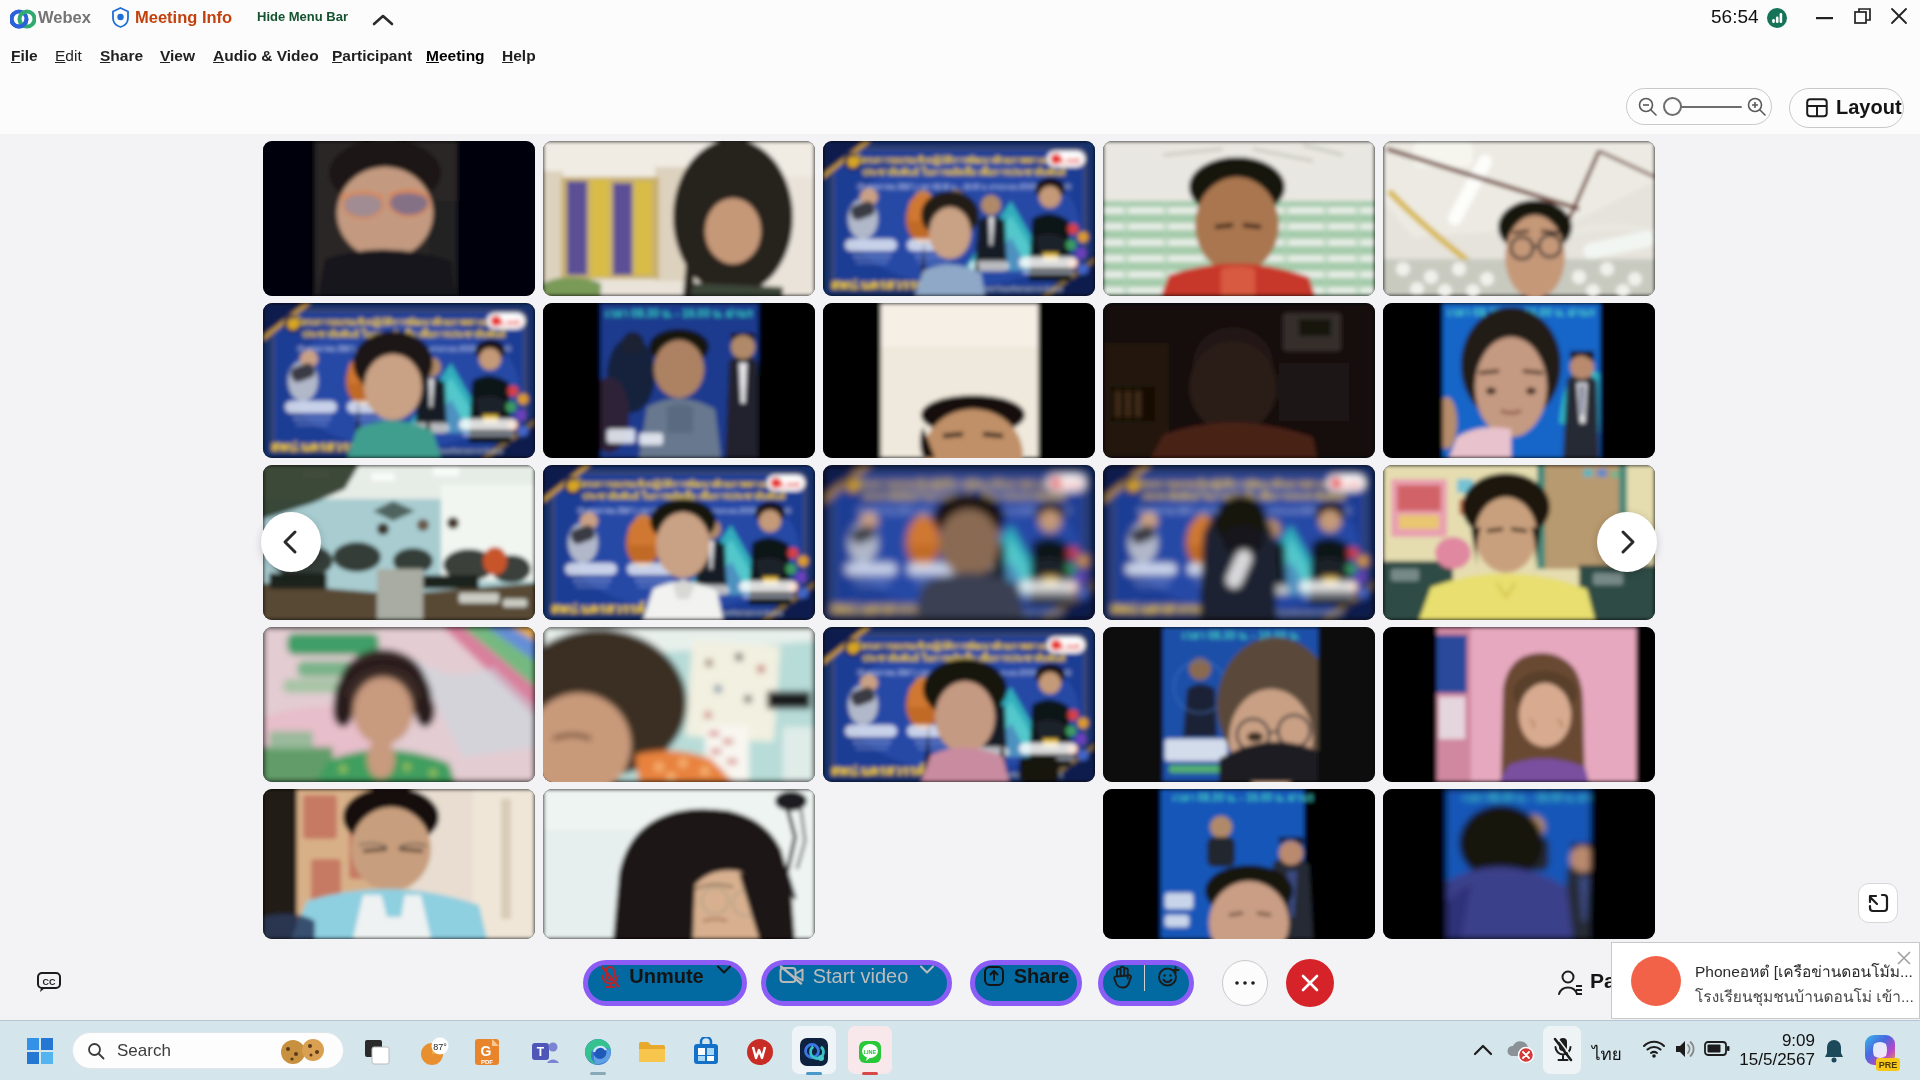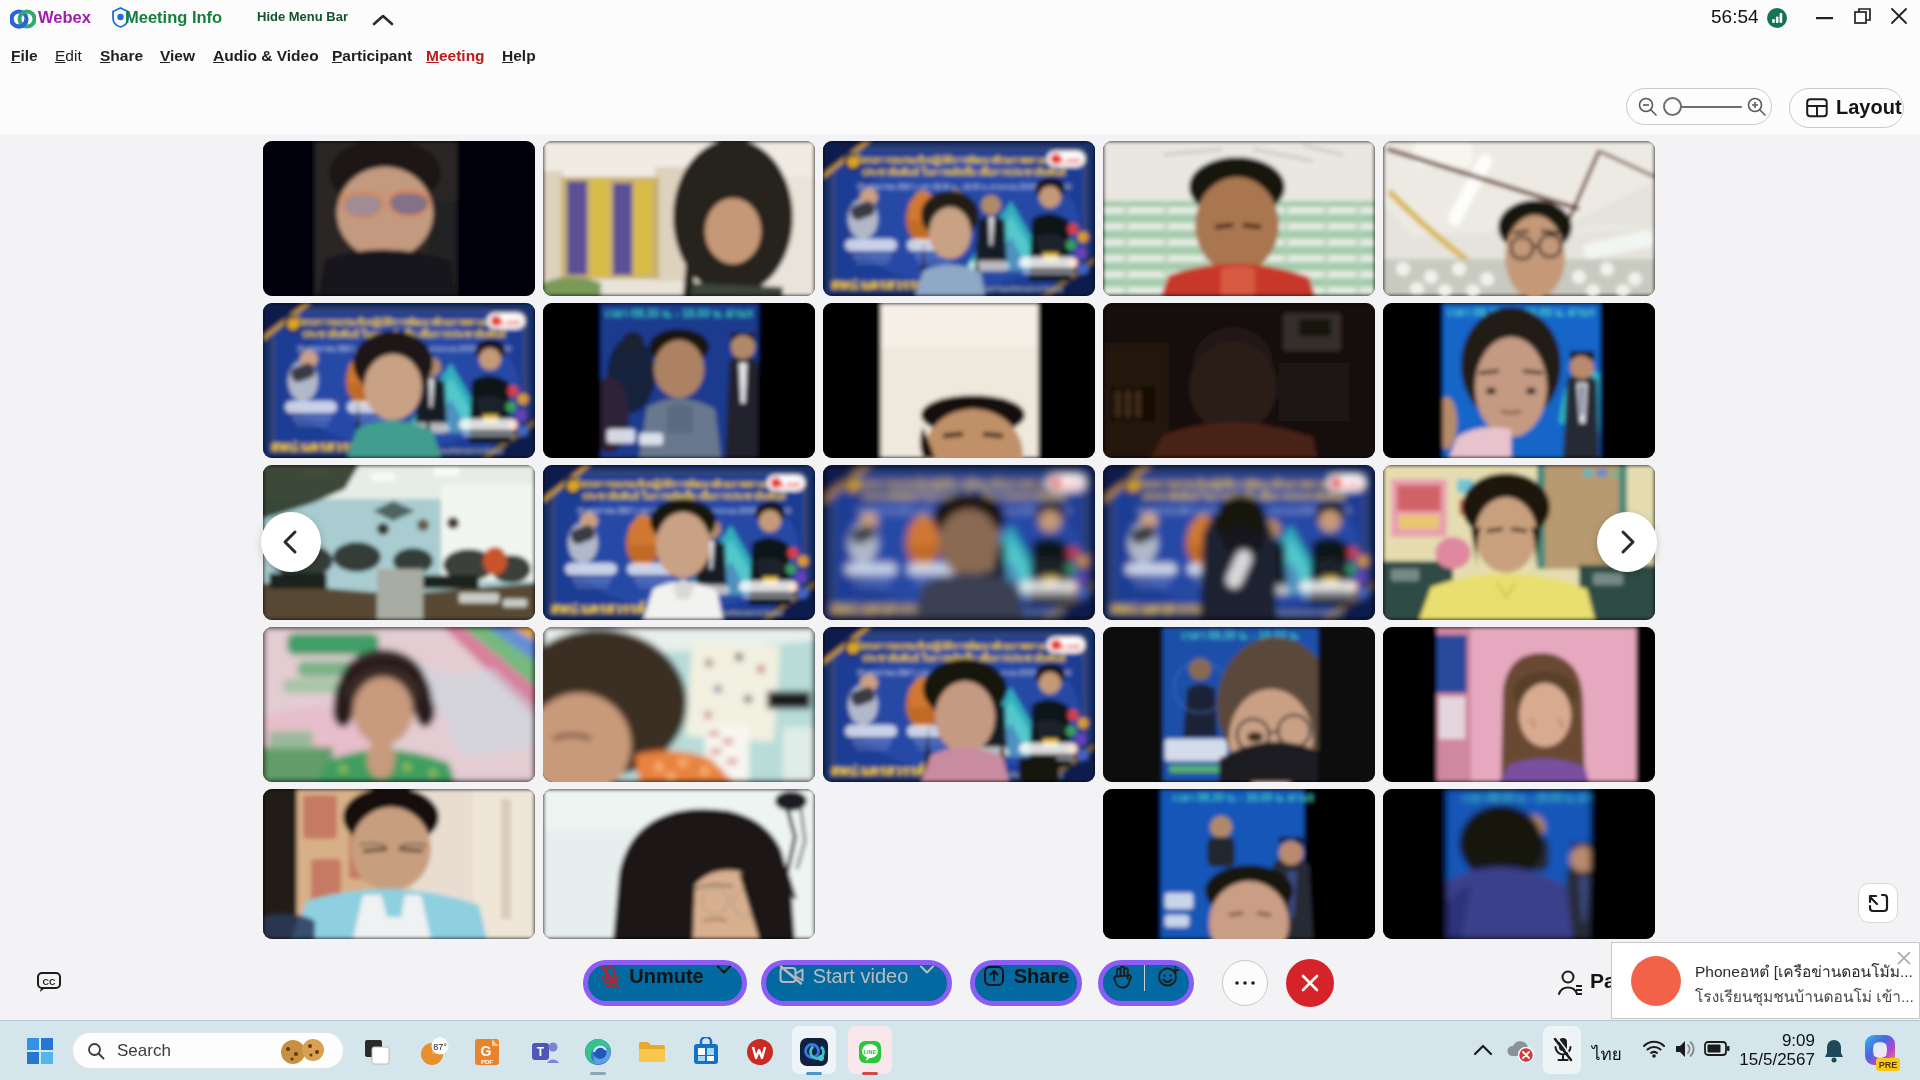--- a/index.html
+++ b/index.html
@@ -17,26 +17,26 @@
 
 <div class="abs" style="left:0;top:134px;width:1920px;height:886px;background:#f3f3f5"></div>
 
 <div id="topbar"></div>
 
 <svg class="abs" style="left:10px;top:8px" width="26" height="22" viewBox="0 0 26 22">
  <circle cx="9" cy="11" r="7.5" fill="none" stroke="#2b62d9" stroke-width="4"></circle>
  <circle cx="17" cy="11" r="7.5" fill="none" stroke="#30ab70" stroke-width="4"></circle>
  <circle cx="9" cy="11" r="7.5" fill="none" stroke="#2b62d9" stroke-width="4" stroke-dasharray="30 18"></circle>
 </svg>
-<div class="abs" style="left:38px;top:8px;font-size:16.5px;font-weight:bold;color:#a21caf">Webex</div>
+<div class="abs" style="left:38px;top:8px;font-size:16.5px;font-weight:bold;color:#737373">Webex</div>
 <svg class="abs" style="left:112px;top:7px" width="17" height="21" viewBox="0 0 17 21">
  <path d="M8.5 1 L16 4.5 V11 C16 15.5 12.8 18.8 8.5 20 C4.2 18.8 1 15.5 1 11 V4.5 Z" fill="none" stroke="#1d6fd4" stroke-width="1.8"></path>
  <circle cx="8.5" cy="10" r="3.2" fill="#1d6fd4"></circle>
 </svg>
-<div class="abs" style="left:125px;top:8px;font-size:16.5px;font-weight:bold;color:#15803d">Meeting Info</div>
+<div class="abs" style="left:135px;top:8px;font-size:16.5px;font-weight:bold;color:#c2410c">Meeting Info</div>
 <div class="abs" style="left:257px;top:9px;font-size:13px;font-weight:bold;color:#14532d">Hide Menu Bar</div>
 <svg class="abs" style="left:372px;top:14px" width="22" height="12" viewBox="0 0 22 12">
  <path d="M2 10 L11 2 L20 10" fill="none" stroke="#2a2a2a" stroke-width="2.6" stroke-linecap="round" stroke-linejoin="round"></path>
 </svg>
 <div class="abs" style="left:1711px;top:6px;font-size:19px;color:#111">56:54</div>
 <svg class="abs" style="left:1766px;top:7px" width="22" height="22" viewBox="0 0 22 22">
  <circle cx="11" cy="11" r="10" fill="#157358"></circle>
  <rect x="6.2" y="12" width="2.6" height="4" rx="1.2" fill="#fff"></rect>
  <rect x="9.9" y="9.5" width="2.6" height="6.5" rx="1.2" fill="#fff"></rect>
  <rect x="13.6" y="6" width="2.6" height="10" rx="1.2" fill="#fff"></rect>
@@ -51,21 +51,21 @@
 <svg class="abs" style="left:1889px;top:6px" width="20" height="20" viewBox="0 0 20 20">
  <path d="M3 3 L17 17 M17 3 L3 17" stroke="#222" stroke-width="1.8" stroke-linecap="round"></path>
 </svg>
 
 <div class="abs mtxt" style="left:11px;top:47px;font-weight:600;color:#1f1f1f"><span style="text-decoration:underline">F</span>ile</div>
 <div class="abs mtxt" style="left:55px;top:47px;font-weight:400;color:#1f1f1f"><span style="text-decoration:underline">E</span>dit</div>
 <div class="abs mtxt" style="left:100px;top:47px;font-weight:600;color:#1f1f1f"><span style="text-decoration:underline">S</span>hare</div>
 <div class="abs mtxt" style="left:160px;top:47px;font-weight:600;color:#1f1f1f"><span style="text-decoration:underline">V</span>iew</div>
 <div class="abs mtxt" style="left:213px;top:47px;font-weight:600;color:#1f1f1f"><span style="text-decoration:underline">A</span>udio &amp; Video</div>
 <div class="abs mtxt" style="left:332px;top:47px;font-weight:600;color:#1f1f1f"><span style="text-decoration:underline">P</span>articipant</div>
-<div class="abs mtxt" style="left:426px;top:47px;font-weight:600;color:#b91c1c"><span style="text-decoration:underline">M</span>eeting</div>
+<div class="abs mtxt" style="left:426px;top:47px;font-weight:600;color:#000000"><span style="text-decoration:underline">M</span>eeting</div>
 <div class="abs mtxt" style="left:502px;top:47px;font-weight:600;color:#1f1f1f"><span style="text-decoration:underline">H</span>elp</div>
 
 <div class="abs" style="left:1626px;top:88px;width:146px;height:37px;border:1px solid #c9c9c9;border-radius:19px;background:#fdfdfd"></div>
 <svg class="abs" style="left:1637px;top:96px" width="22" height="22" viewBox="0 0 22 22">
  <circle cx="9" cy="9" r="6.5" fill="none" stroke="#5a5a5a" stroke-width="1.6"></circle>
  <path d="M14 14 L19 19" stroke="#5a5a5a" stroke-width="1.6" stroke-linecap="round"></path>
  <path d="M6 9 H12" stroke="#5a5a5a" stroke-width="1.6"></path>
 </svg>
 <div class="abs" style="left:1680px;top:105.5px;width:62px;height:2.5px;background:#6e6e6e;border-radius:2px"></div>
 <div class="abs" style="left:1663px;top:97px;width:19px;height:19px;border:2px solid #6e6e6e;border-radius:50%;background:#fdfdfd"></div>

